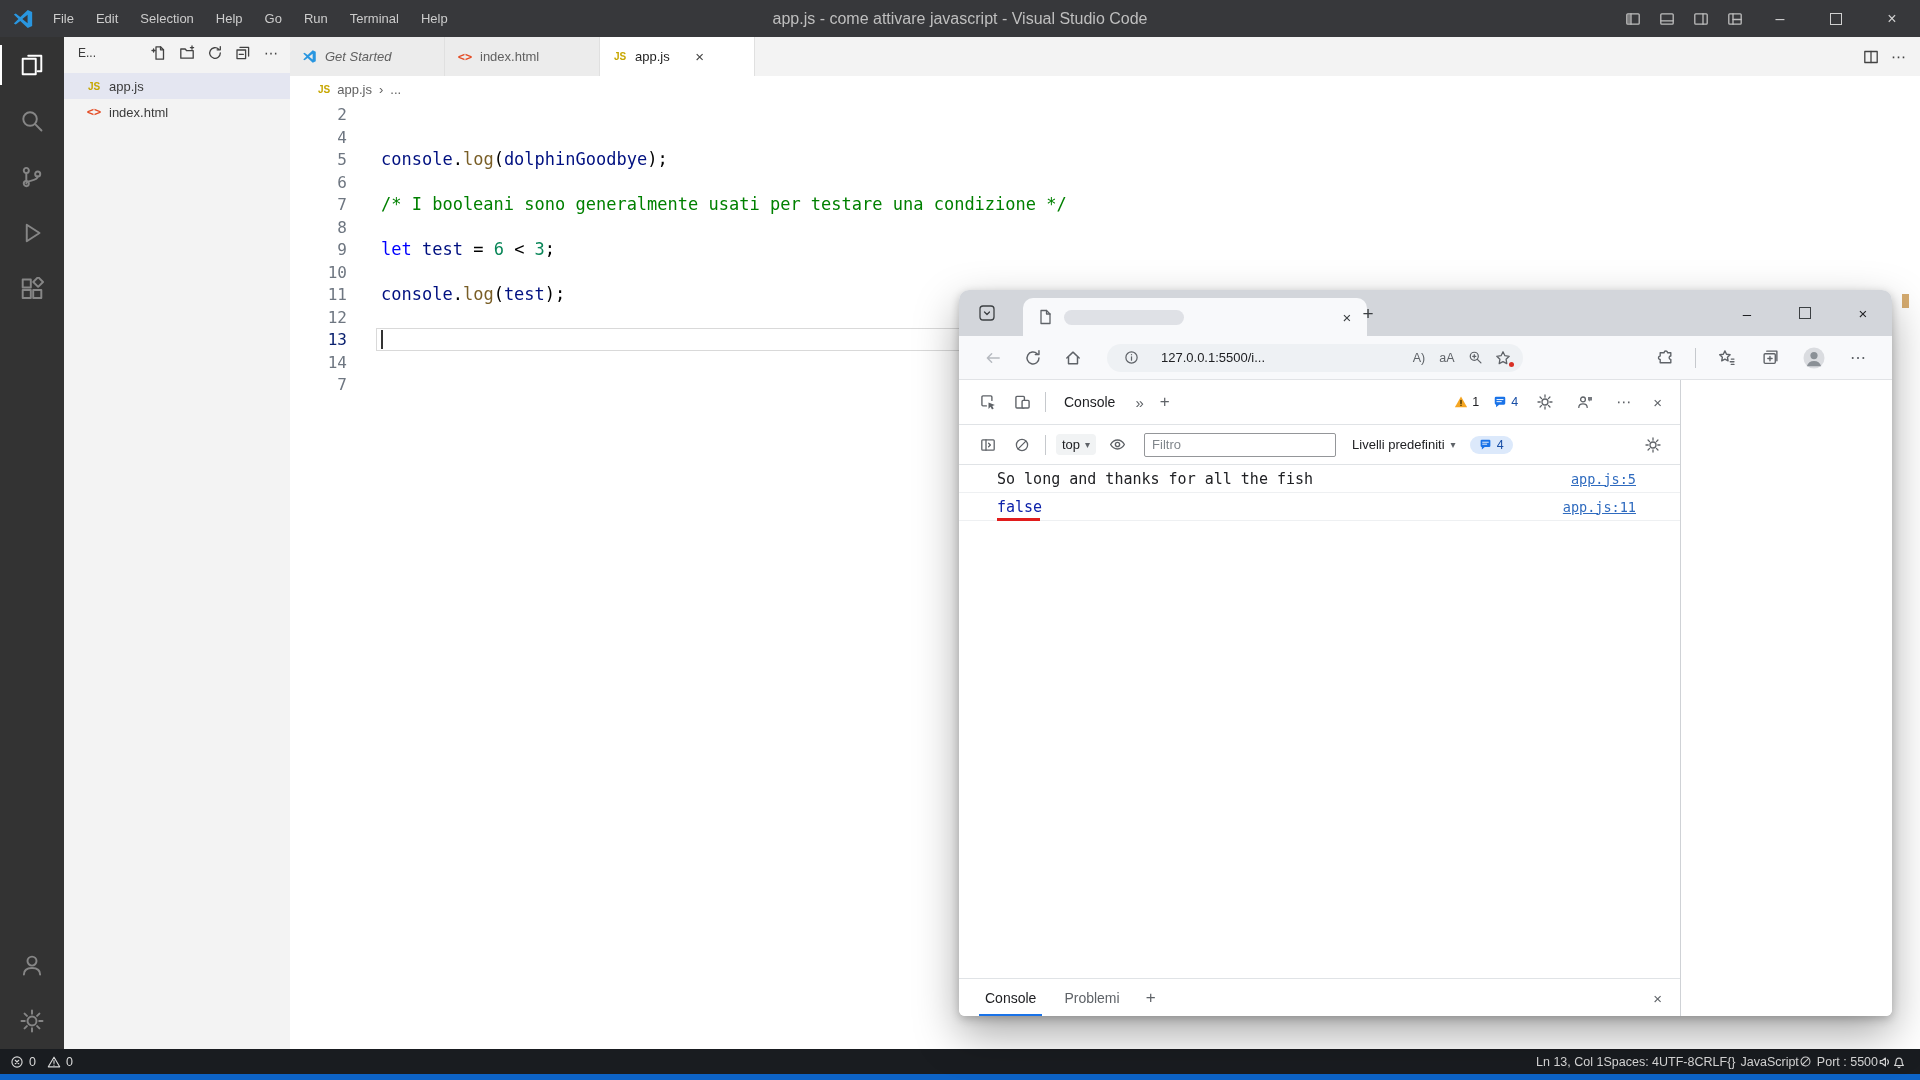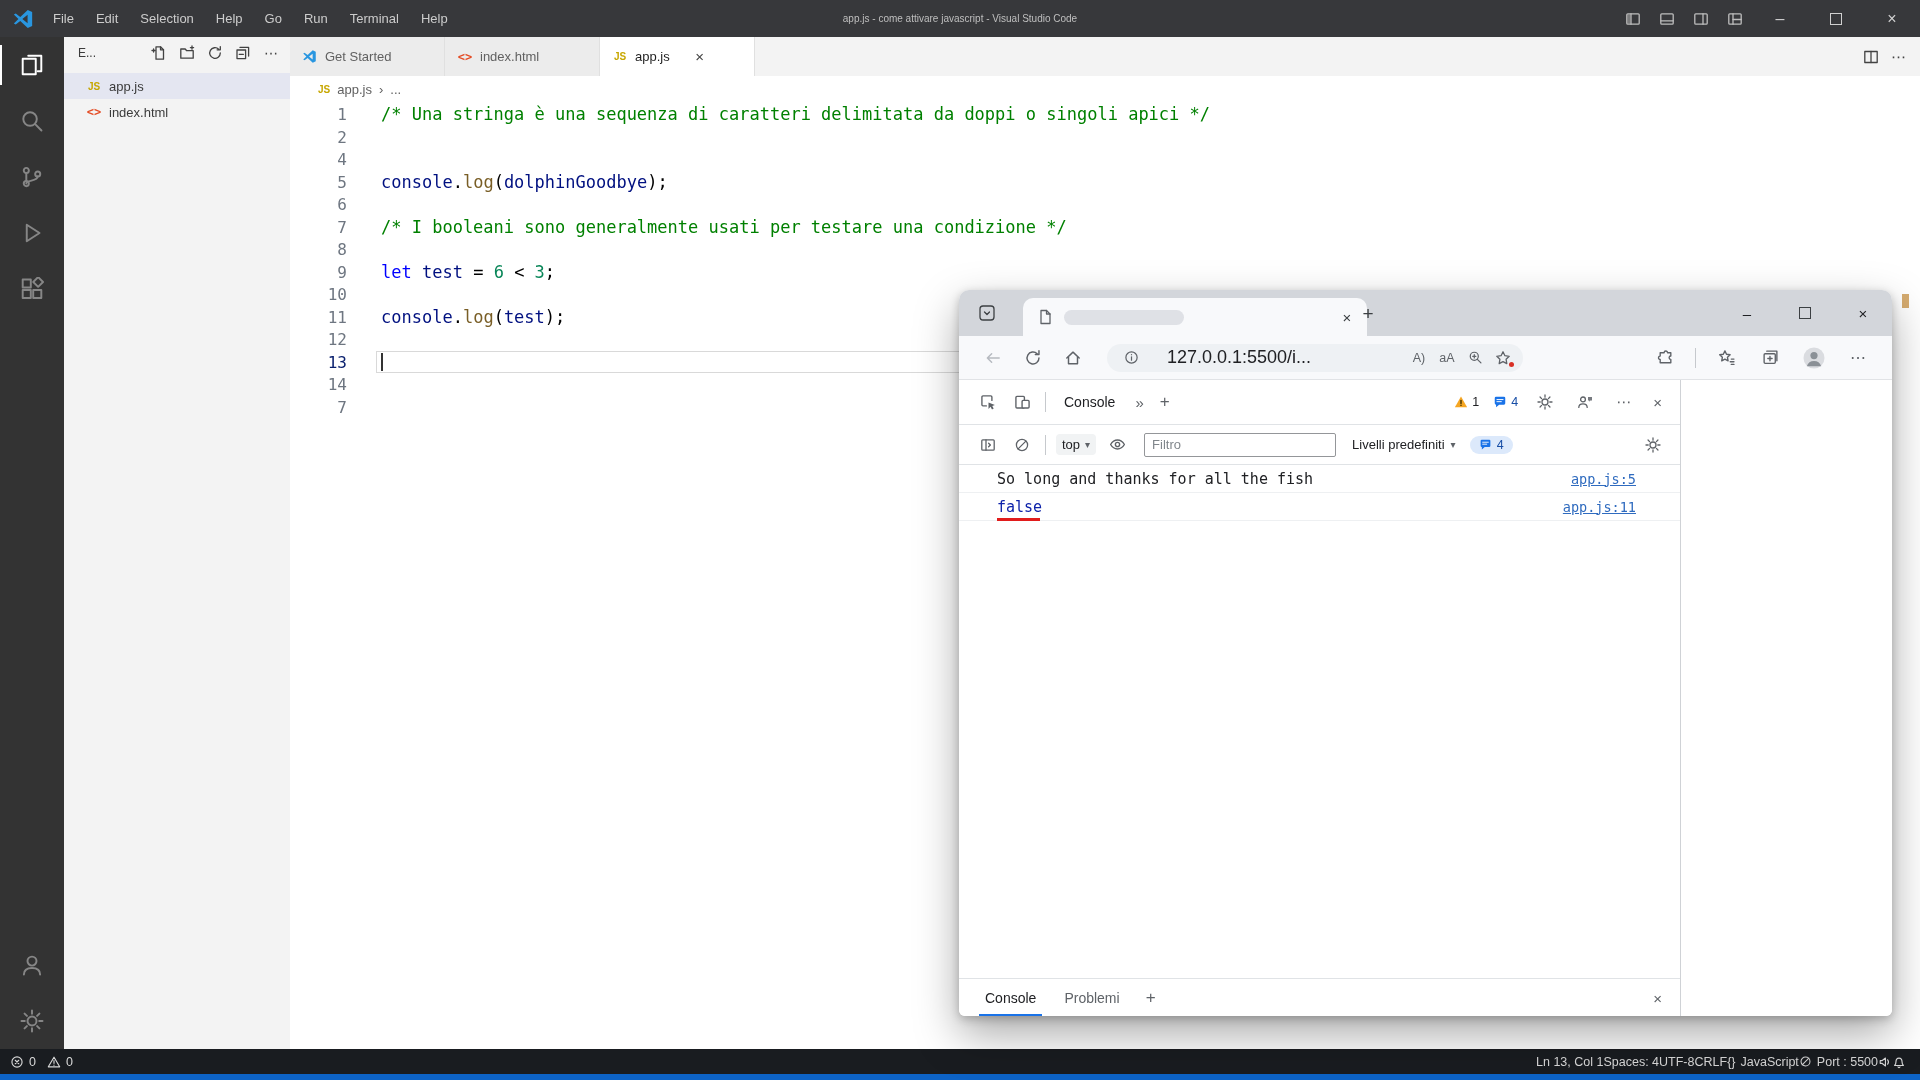--- a/index.html
+++ b/index.html
@@ -5,21 +5,21 @@
   html,body{margin:0;padding:0;background:#202020;font-family:"Liberation Sans",sans-serif;}
   #root{position:relative;width:1920px;height:1080px;background:#fff;overflow:hidden;}
   svg{display:block;}
   .ic{fill:none;stroke:currentColor;stroke-width:1.3;stroke-linecap:round;stroke-linejoin:round;}
 
   
   .titlebar{position:absolute;left:0;top:0;width:1920px;height:37px;background:#37383b;display:flex;align-items:center;color:#c8c8c8;}
   .vsc-logo{margin:0 8px 0 12px;}
   #menus{display:flex;align-items:center;height:100%;}
   .menu-item{padding:0 11px;font-size:13px;line-height:37px;color:#cccccc;cursor:default;}
-  .win-title{position:absolute;left:0;right:0;text-align:center;font-size:10px;color:#bfbfbf;pointer-events:none;}
+  .win-title{position:absolute;left:0;right:0;text-align:center;font-size:16px;color:#bfbfbf;pointer-events:none;}
   .tb-right{position:absolute;right:0;top:0;height:37px;display:flex;align-items:center;}
   .layout-btn{width:34px;height:37px;display:flex;align-items:center;justify-content:center;color:#bdbdbd;}
   .win-btn{width:56px;height:37px;display:flex;align-items:center;justify-content:center;color:#d0d0d0;font-size:16px;}
   .win-box{width:10px;height:10px;border:1px solid #d0d0d0;}
 
   
   .activitybar{position:absolute;left:0;top:37px;width:64px;height:1012px;background:#333333;display:flex;flex-direction:column;}
   .act-item{width:64px;height:56px;display:flex;align-items:center;justify-content:center;color:#868686;position:relative;}
   .act-item.active{color:#ffffff;}
   .act-item.active::before{content:"";position:absolute;left:0;top:8px;bottom:8px;width:2px;background:#ffffff;}
@@ -35,21 +35,21 @@
   .file-row{height:26px;display:flex;align-items:center;padding-left:22px;gap:7px;font-size:13px;color:#3b3b3b;cursor:default;}
   .file-row.selected{background:#e4e6f1;}
   .file-icon{width:16px;text-align:center;font-weight:bold;}
   .file-icon.js{color:#c7a700;font-size:10px;}
   .file-icon.html{color:#e44d26;font-size:12px;font-family:"DejaVu Sans Mono",monospace;}
 
   
   .tabbar{position:absolute;left:290px;top:37px;width:1630px;height:39px;background:#f3f3f3;display:flex;}
   #editor-tabs{display:flex;height:100%;}
   .ed-tab{display:flex;align-items:center;gap:7px;padding:0 12px;border-right:1px solid #e0e0e0;background:#ececec;font-size:13px;color:#616161;min-width:130px;cursor:default;}
-  .ed-tab.preview .tab-label{}
+  .ed-tab.preview .tab-label{font-style:italic;}
   .ed-tab.active{background:#ffffff;color:#1f1f1f;}
   .tab-icon{width:16px;text-align:center;font-weight:bold;}
   .tab-icon.js{color:#c7a700;font-size:10px;}
   .tab-icon.html{color:#e44d26;font-size:12px;font-family:"DejaVu Sans Mono",monospace;}
   .tab-close{margin-left:14px;color:#444;font-size:15px;width:18px;text-align:center;}
   .tab-actions{margin-left:auto;display:flex;align-items:center;gap:12px;padding-right:14px;color:#424242;}
 
   
   .breadcrumb{position:absolute;left:290px;top:76px;width:1630px;height:27px;background:#fff;display:flex;align-items:center;padding-left:28px;gap:7px;font-size:13px;color:#616161;}
   .bc-js{color:#c7a700;font-weight:bold;font-size:10px;}
@@ -88,21 +88,21 @@
   .b-tab-close{margin-left:auto;color:#3c4043;font-size:15px;width:20px;text-align:center;}
   .b-newtab{position:absolute;left:396px;top:11px;width:26px;height:26px;color:#3c4043;font-size:19px;display:flex;align-items:center;justify-content:center;}
   .b-winctl{position:absolute;right:0;top:0;height:46px;display:flex;}
   .b-winbtn{width:58px;height:46px;display:flex;align-items:center;justify-content:center;color:#202124;font-size:15px;}
   .b-winbox{width:10px;height:10px;border:1px solid #3c4043;}
 
   .b-toolbar{height:43px;background:#f8f9fb;border-bottom:1px solid #e1e3e6;display:flex;align-items:center;padding:0 14px;}
   .nav-btn{width:40px;height:34px;display:flex;align-items:center;justify-content:center;color:#5f6368;}
   .nav-btn.disabled{color:#b6bac0;}
   .addressbar{margin-left:14px;width:400px;height:28px;background:#eef1f4;border-radius:14px;display:flex;align-items:center;padding:0 6px 0 10px;}
-  .ab-url{font-size:18px;color:#202124;margin-left:22px;flex:1;white-space:nowrap;overflow:hidden;}
+  .ab-url{font-size:13px;color:#202124;margin-left:16px;flex:1;white-space:nowrap;overflow:hidden;}
   .ab-ic{width:28px;height:24px;display:flex;align-items:center;justify-content:center;color:#5f6368;position:relative;}
   .ab-text-ic{font-size:12.5px;color:#5f6368;}
   .fav-dot{position:absolute;right:3px;bottom:3px;width:5px;height:5px;border-radius:50%;background:#d93025;}
   .tb-icons{margin-left:auto;display:flex;align-items:center;gap:4px;}
   .vdiv{width:1px;height:20px;background:#c6c9cd;margin:0 6px;}
 
   
   .b-content{display:flex;height:637px;}
   .devtools{width:721px;background:#fff;border-right:1px solid #cfd2d6;display:flex;flex-direction:column;}
   .page-view{flex:1;background:#fff;}
@@ -315,21 +315,20 @@
   </section>
 
   <div class="breadcrumb">
     <span class="bc-js">JS</span>
     <span>app.js</span>
     <span>›</span>
     <span>...</span>
   </div>
 
   <div class="editor" id="code">
-      <div class="code-line"><span class="ln">1</span><span class="code-text"><span class="tok-com">/* Una stringa è una sequenza di caratteri delimitata da doppi o singoli apici */</span></span></div>
       <div class="code-line"><span class="ln">2</span><span class="code-text"></span></div>
       <div class="code-line"><span class="ln">4</span><span class="code-text"></span></div>
       <div class="code-line"><span class="ln">5</span><span class="code-text"><span class="tok-var">console</span><span class="tok-pln">.</span><span class="tok-fn">log</span><span class="tok-pln">(</span><span class="tok-var">dolphinGoodbye</span><span class="tok-pln">);</span></span></div>
       <div class="code-line"><span class="ln">6</span><span class="code-text"></span></div>
       <div class="code-line"><span class="ln">7</span><span class="code-text"><span class="tok-com">/* I booleani sono generalmente usati per testare una condizione */</span></span></div>
       <div class="code-line"><span class="ln">8</span><span class="code-text"></span></div>
       <div class="code-line"><span class="ln">9</span><span class="code-text"><span class="tok-kw">let</span><span class="tok-pln"> </span><span class="tok-var">test</span><span class="tok-pln"> = </span><span class="tok-num">6</span><span class="tok-pln"> &lt; </span><span class="tok-num">3</span><span class="tok-pln">;</span></span></div>
       <div class="code-line"><span class="ln">10</span><span class="code-text"></span></div>
       <div class="code-line"><span class="ln">11</span><span class="code-text"><span class="tok-var">console</span><span class="tok-pln">.</span><span class="tok-fn">log</span><span class="tok-pln">(</span><span class="tok-var">test</span><span class="tok-pln">);</span></span></div>
       <div class="code-line"><span class="ln">12</span><span class="code-text"></span></div>

